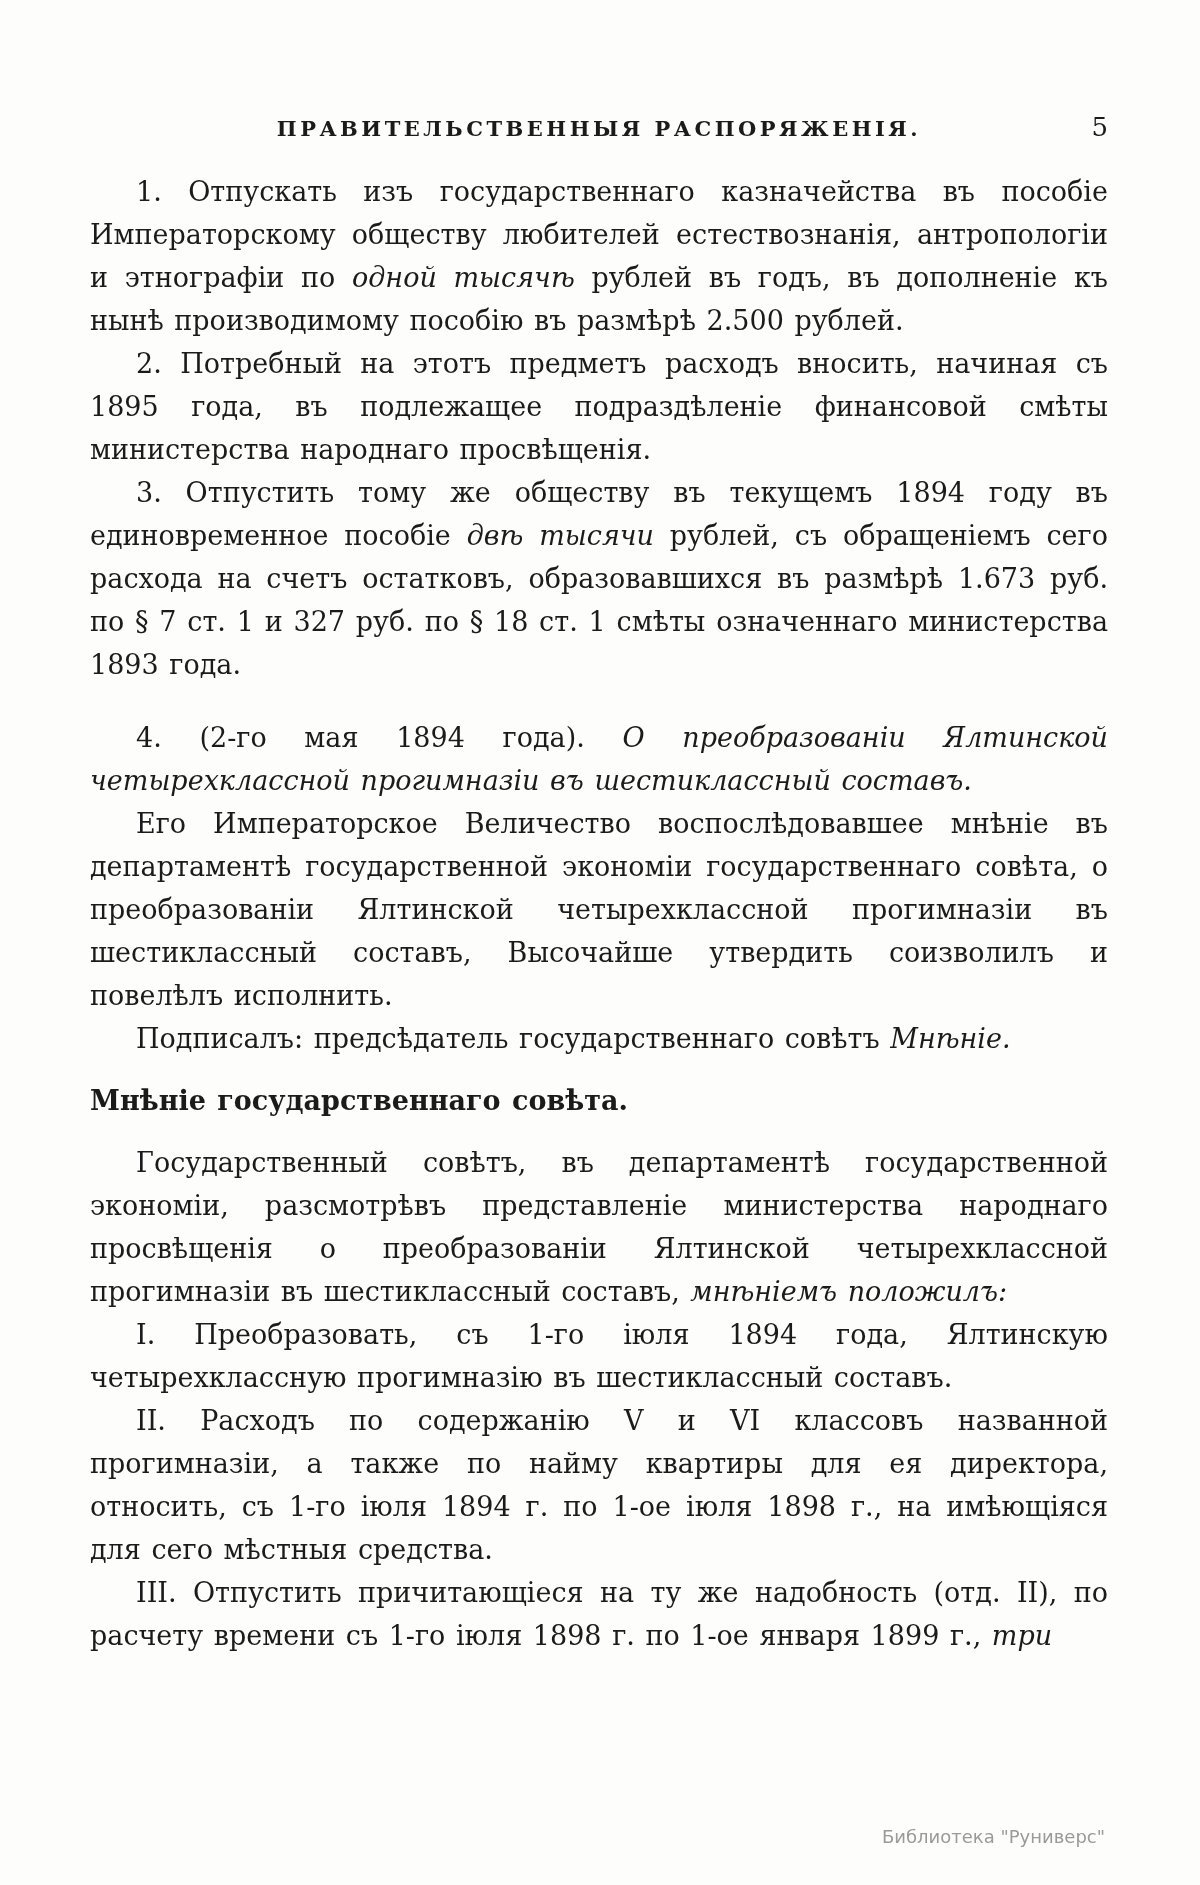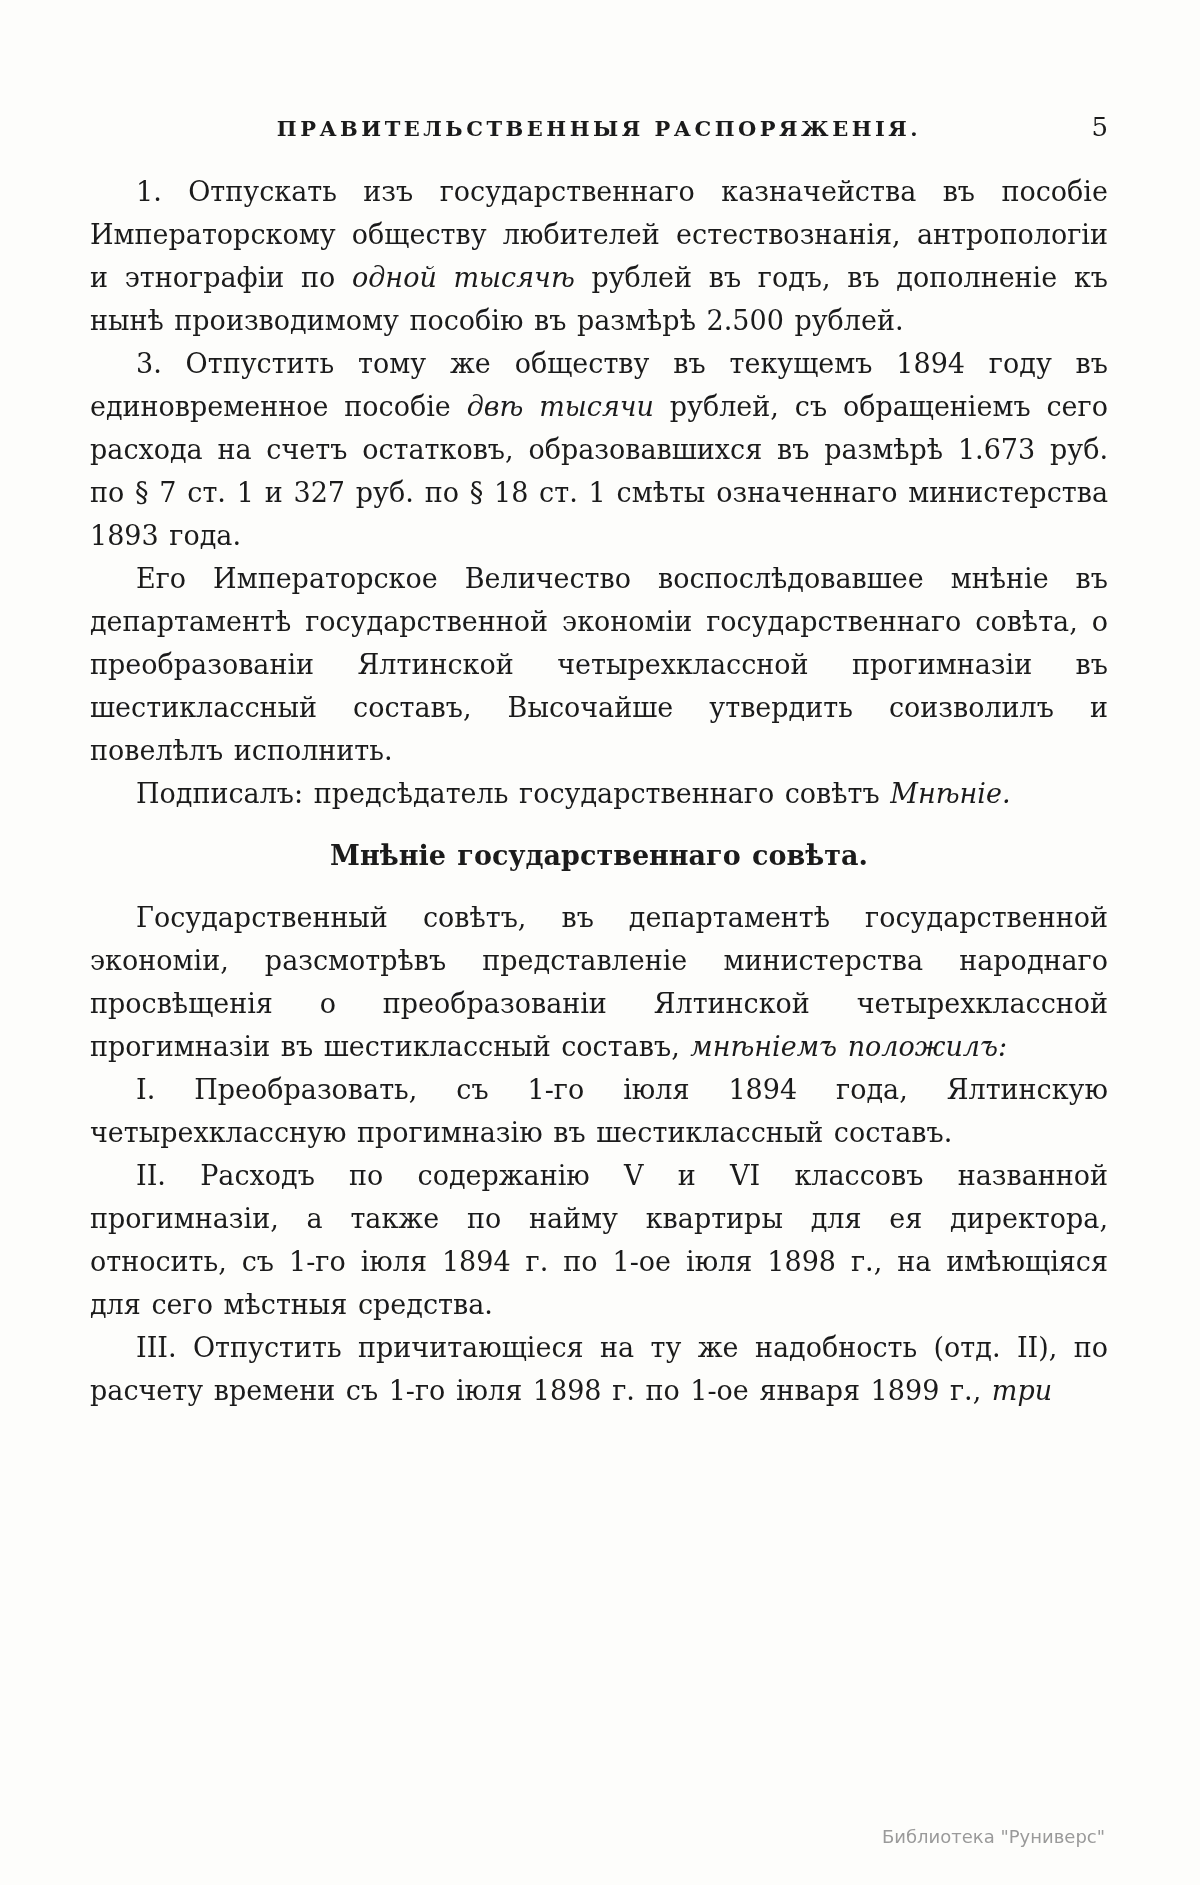--- a/index.html
+++ b/index.html
@@ -48,21 +48,20 @@
   .doc-body p {
     margin: 0;
     text-indent: 46px;
   }
   .doc-body p.noindent { text-indent: 0; }
   .doc-body p.space-before { margin-top: 30px; }
   .doc-body h2.heading {
     margin: 19px 0 19px 0;
     font-size: 27px;
     font-weight: 700;
-    text-align: center;
     text-indent: 0;
     line-height: 43px;
   }
   .it { font-style: italic; }
   .watermark {
     position: absolute;
     right: 95px;
     bottom: 38px;
     font-family: "DejaVu Sans", sans-serif;
     font-size: 18px;
@@ -74,21 +73,23 @@
 
 <div class="page">
 
   <div class="running-head">
     <span class="head-title">ПРАВИТЕЛЬСТВЕННЫЯ РАСПОРЯЖЕНІЯ.</span>
     <span class="page-number">5</span>
   </div>
 
   <div class="doc-body">
       <p class=""><span>1. Отпускать изъ государственнаго казначейства въ пособіе Императорскому обществу любителей естествознанія, антропологіи и этнографіи по </span><span class="it">одной тысячѣ</span><span> рублей въ годъ, въ дополненіе къ нынѣ производимому пособію въ размѣрѣ 2.500 рублей.</span></p>
+      <p class=""><span>2. Потребный на этотъ предметъ расходъ вносить, начиная съ 1895 года, въ подлежащее подраздѣленіе финансовой смѣты министерства народнаго просвѣщенія.</span></p>
       <p class=""><span>3. Отпустить тому же обществу въ текущемъ 1894 году въ единовременное пособіе </span><span class="it">двѣ тысячи</span><span> рублей, съ обращеніемъ сего расхода на счетъ остатковъ, образовавшихся въ размѣрѣ 1.673 руб. по § 7 ст. 1 и 327 руб. по § 18 ст. 1 смѣты означеннаго министерства 1893 года.</span></p>
+      <p class=" space-before"><span>4. (2-го мая 1894 года). </span><span class="it">О преобразованіи Ялтинской четырехклассной прогимназіи въ шестиклассный составъ.</span></p>
       <p class=""><span>Его Императорское Величество воспослѣдовавшее мнѣніе въ департаментѣ государственной экономіи государственнаго совѣта, о преобразованіи Ялтинской четырехклассной прогимназіи въ шестиклассный составъ, Высочайше утвердить соизволилъ и повелѣлъ исполнить.</span></p>
       <p class=""><span>Подписалъ: предсѣдатель государственнаго совѣтъ </span><span class="it">Мнѣніе.</span></p>
       <h2 class="heading"><span>Мнѣніе государственнаго совѣта.</span></h2>
       <p class=""><span>Государственный совѣтъ, въ департаментѣ государственной экономіи, разсмотрѣвъ представленіе министерства народнаго просвѣщенія о преобразованіи Ялтинской четырехклассной прогимназіи въ шестиклассный составъ, </span><span class="it">мнѣніемъ положилъ:</span></p>
       <p class=""><span>I. Преобразовать, съ 1-го іюля 1894 года, Ялтинскую четырехклассную прогимназію въ шестиклассный составъ.</span></p>
       <p class=""><span>II. Расходъ по содержанію V и VI классовъ названной прогимназіи, а также по найму квартиры для ея директора, относить, съ 1-го іюля 1894 г. по 1-ое іюля 1898 г., на имѣющіяся для сего мѣстныя средства.</span></p>
       <p class=""><span>III. Отпустить причитающіеся на ту же надобность (отд. II), по расчету времени съ 1-го іюля 1898 г. по 1-ое января 1899 г., </span><span class="it">три</span></p>
     </div>
 
   <div class="watermark">Библиотека "Руниверс"</div>

